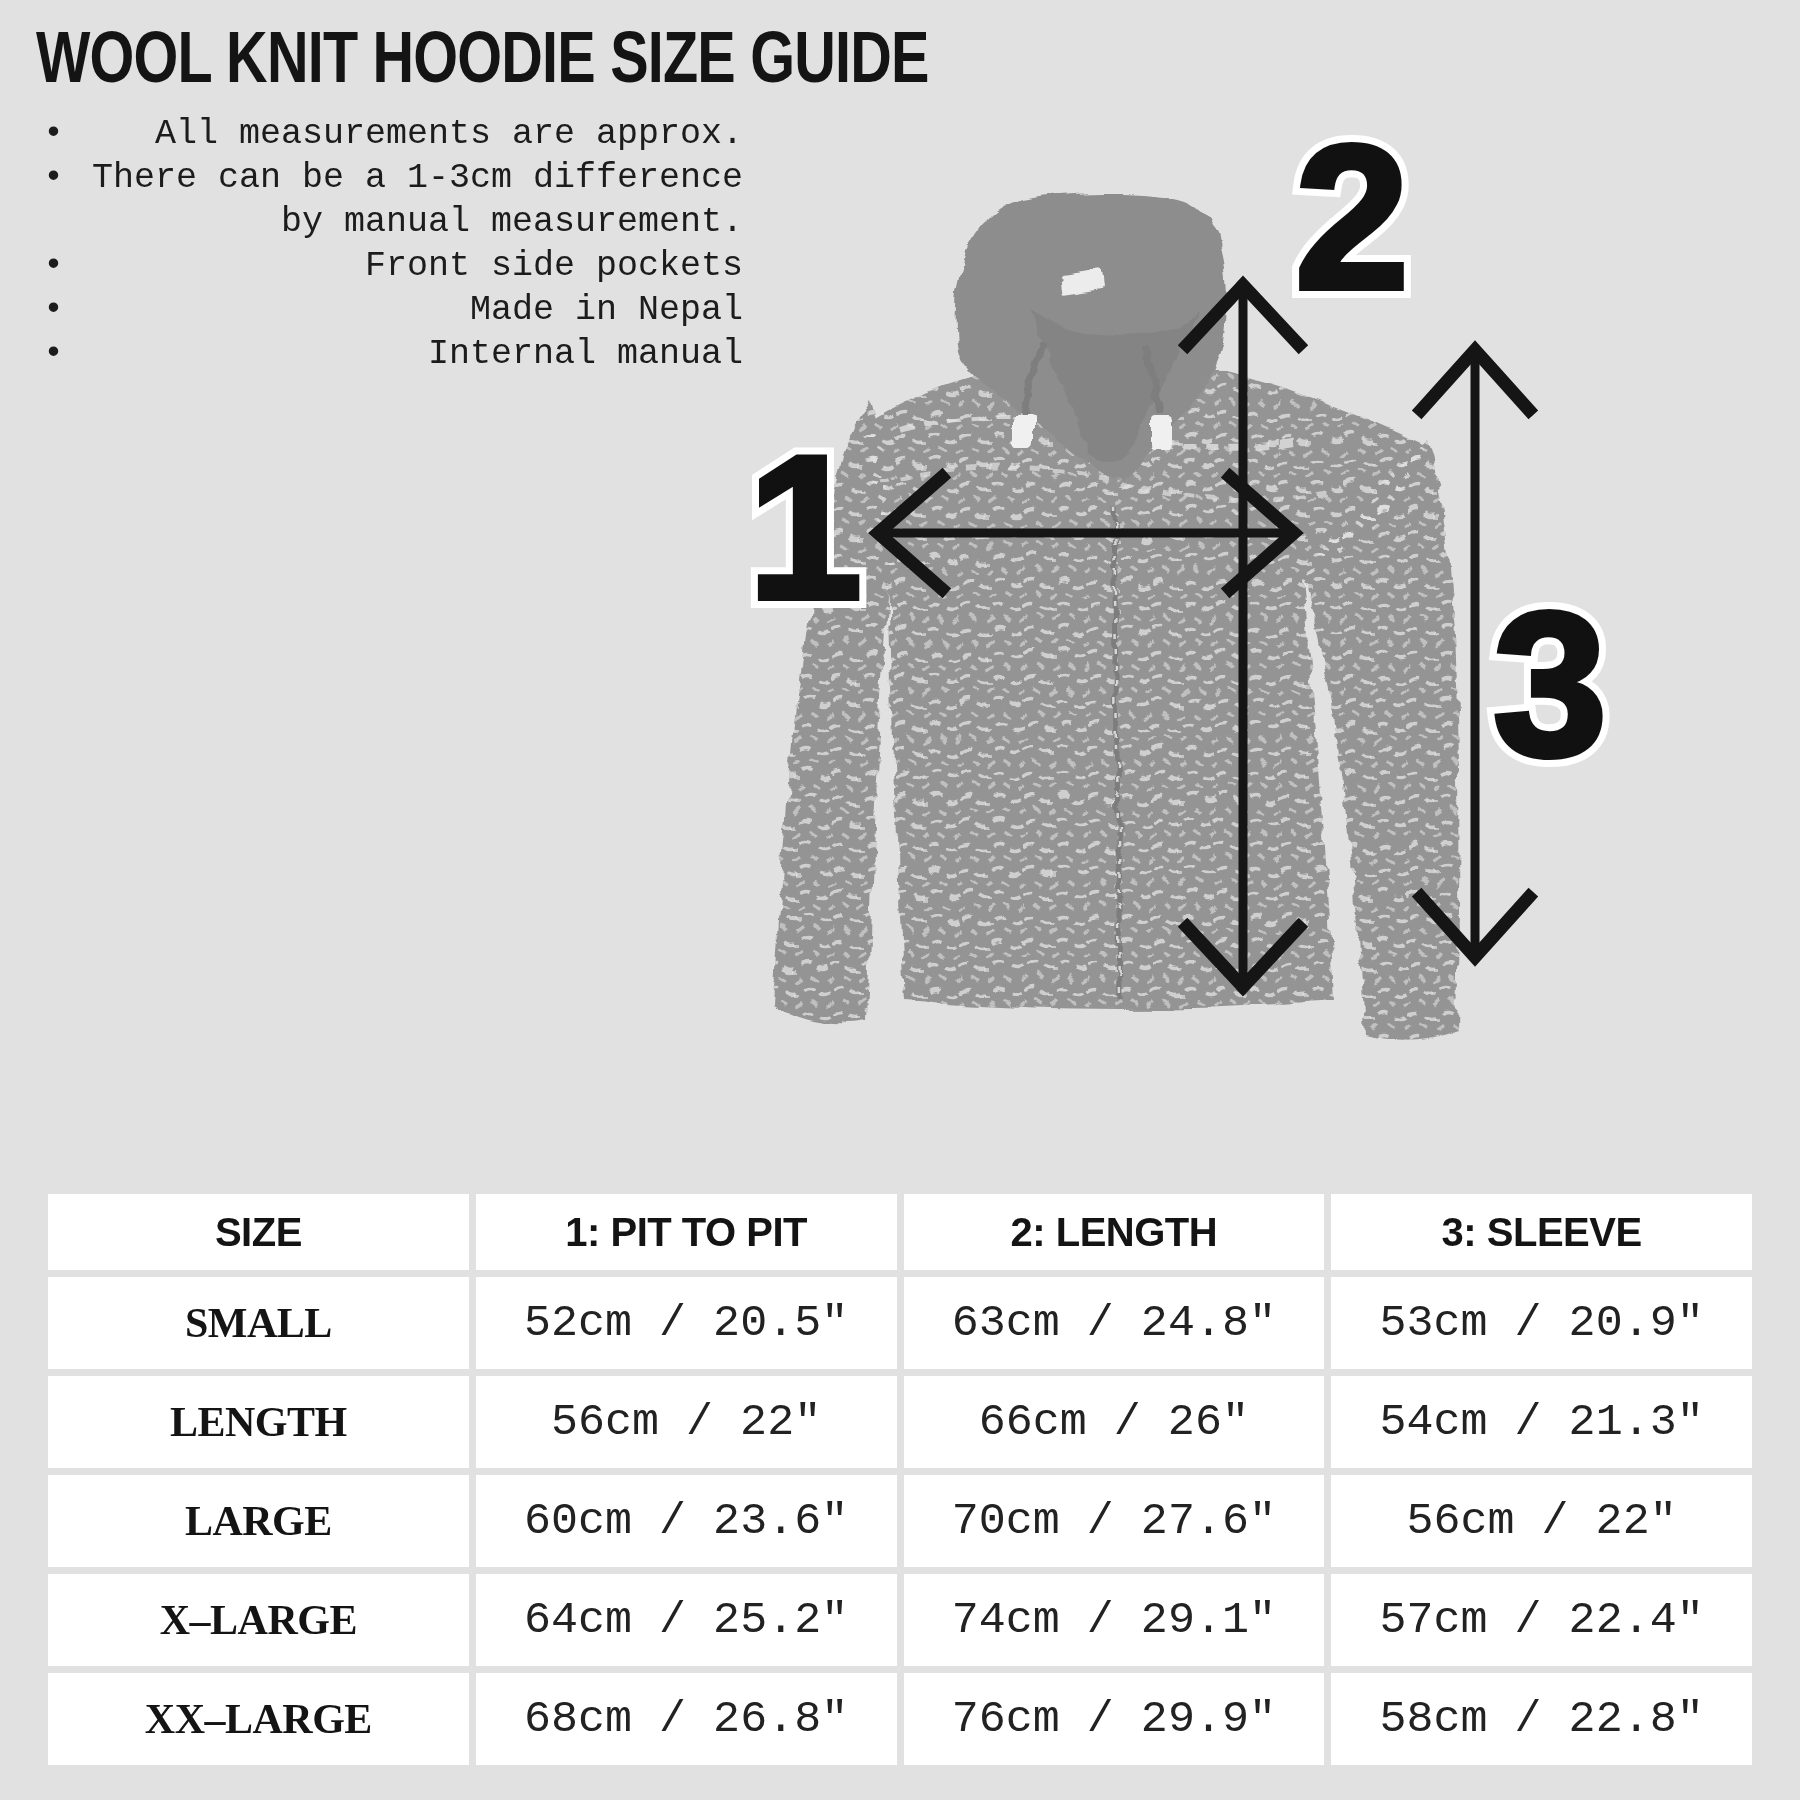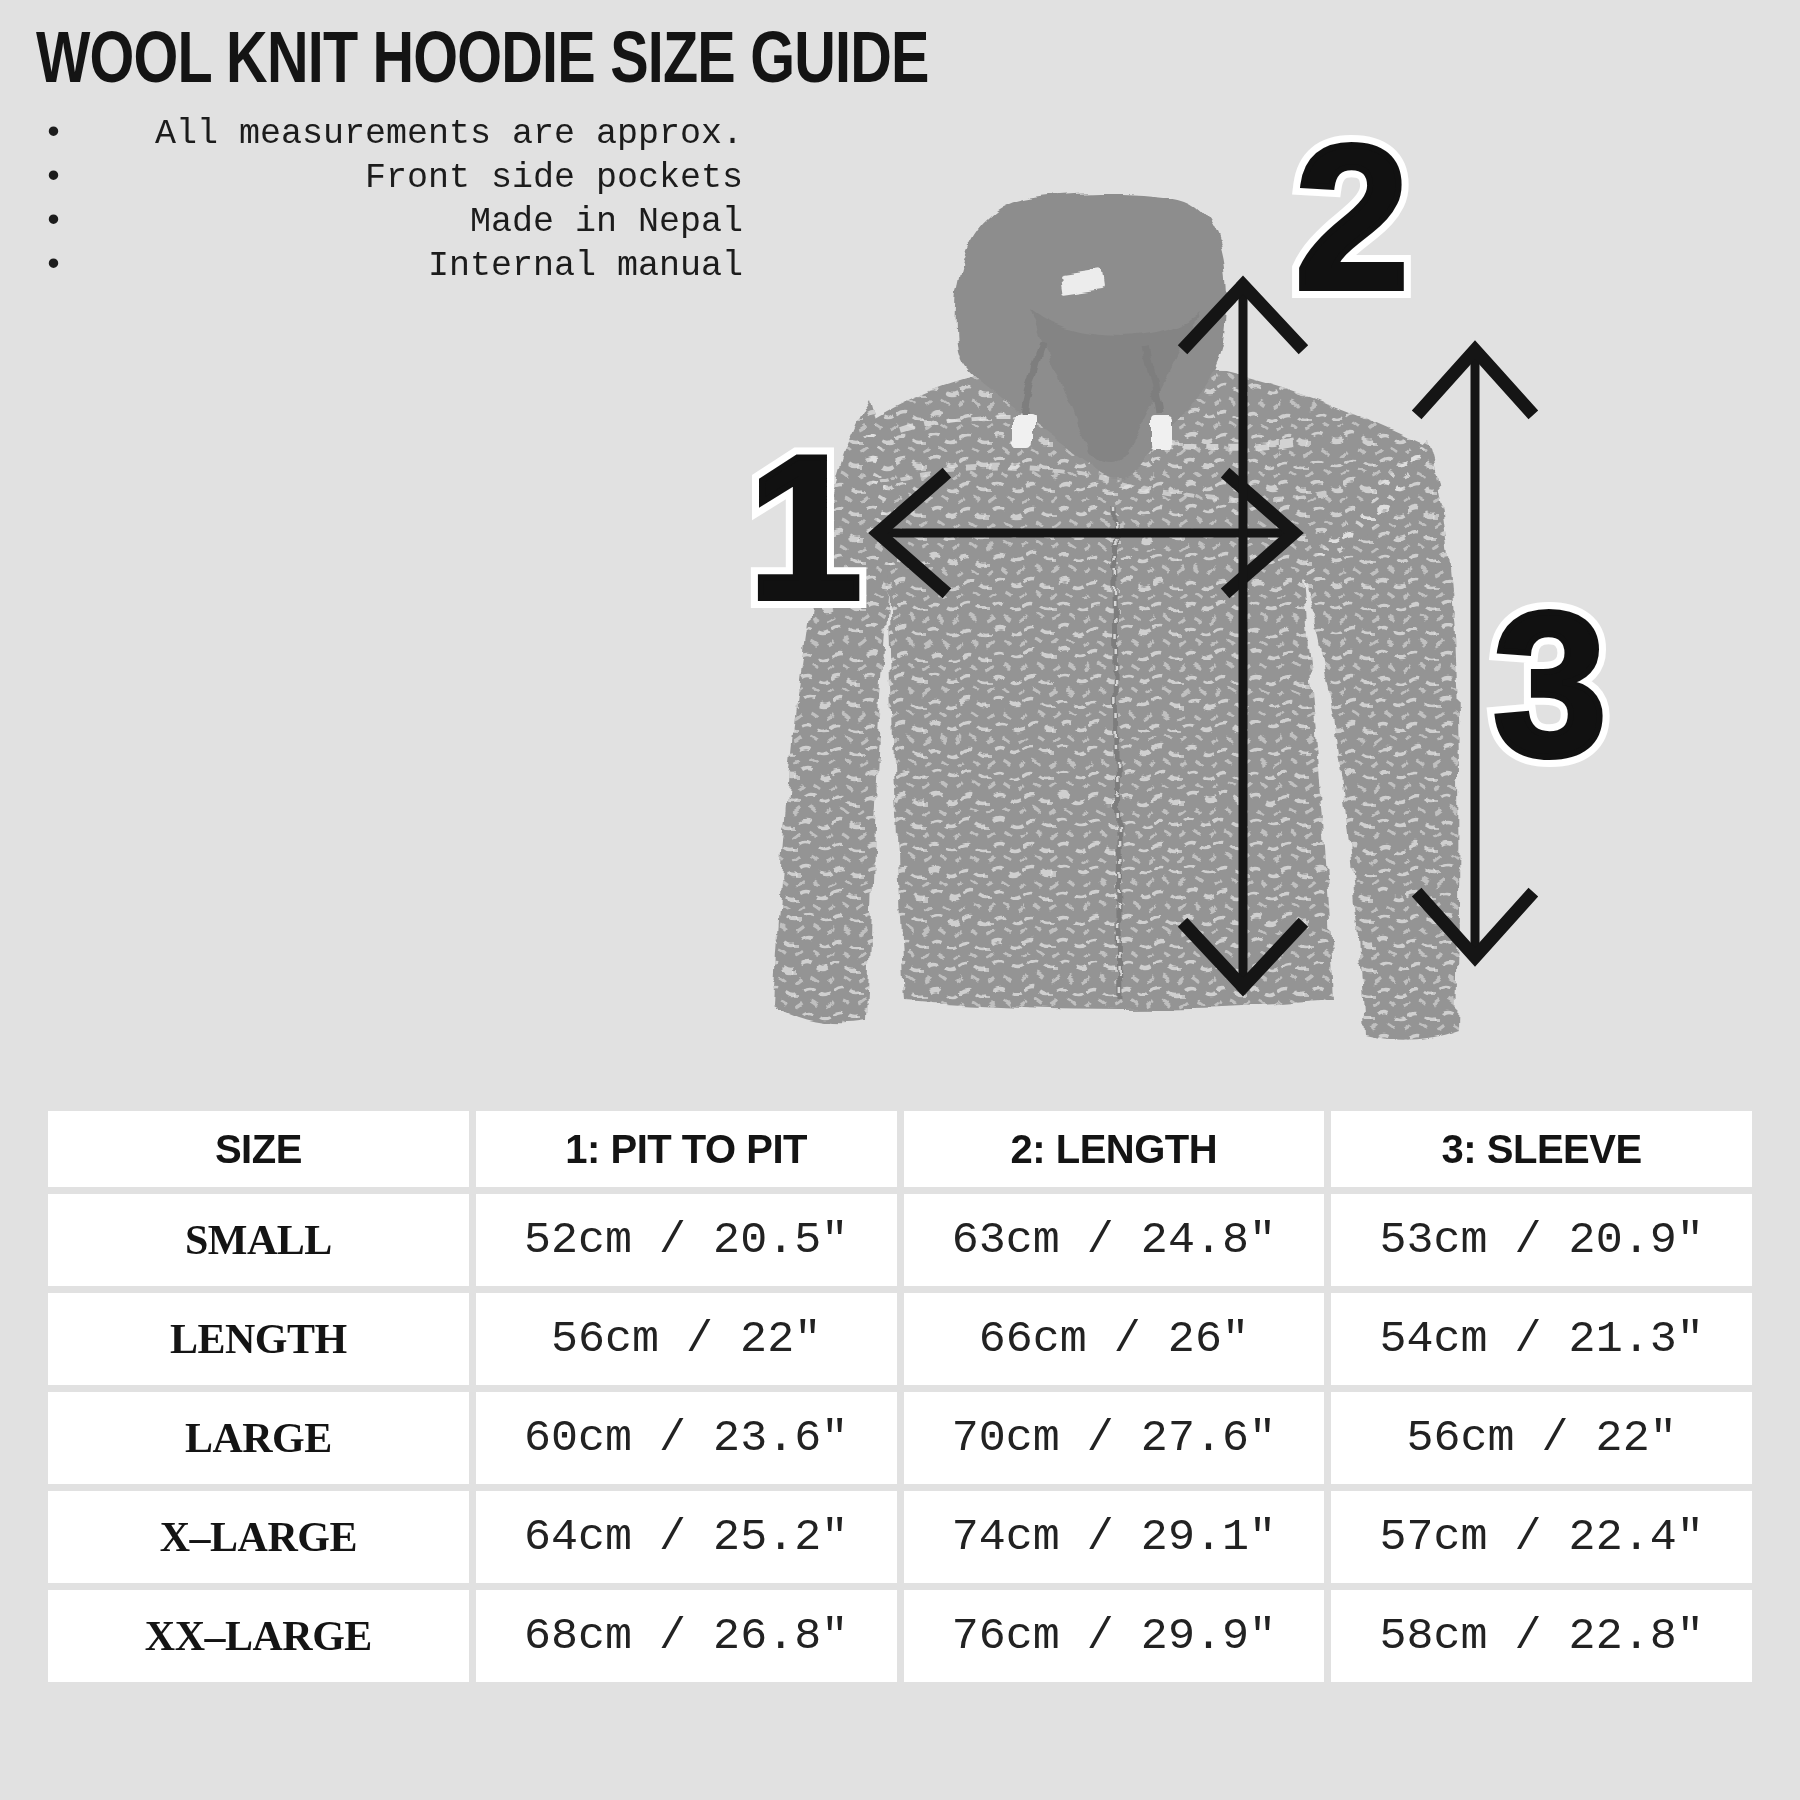--- a/index.html
+++ b/index.html
@@ -15,37 +15,38 @@
   }
   ul.bullets{
     position:absolute;left:43px;top:112px;width:700px;margin:0;padding:0;
     font-family:"Liberation Mono","DejaVu Sans Mono",monospace;
     font-size:35px;line-height:44px;color:#1c1c1c;
   }
   ul.bullets li{list-style:none;position:relative;padding-left:35px;width:665px;text-align:right;}
   ul.bullets li::before{content:"\2022";position:absolute;left:0;top:0;}
   .diagram{position:absolute;left:600px;top:100px;width:1200px;height:1000px;}
   .size-table{
-    position:absolute;left:48px;top:1111px;width:1704px;
+    position:absolute;left:48px;top:1194px;width:1704px;
     display:grid;grid-template-columns:repeat(4,1fr);
     grid-template-rows:76px repeat(5,92px);gap:7px;
   }
   .cell{background:#ffffff;display:flex;align-items:center;justify-content:center;}
   .h-cell{font-weight:bold;font-size:40px;letter-spacing:-.5px;}
   .size-cell{font-weight:bold;font-size:42px;letter-spacing:-.5px;font-family:Liberation Serif, serif;}
   .val-cell{font-family:"Liberation Mono","DejaVu Sans Mono",monospace;font-size:45px;color:#222;}
   svg text.marker{font-family:"Liberation Sans",sans-serif;font-weight:bold;font-size:205px;text-anchor:middle;}
 </style>
 </head>
 <body>
 
 <div class="title">WOOL KNIT HOODIE SIZE GUIDE</div>
 
 <ul class="bullets">
   <li>All measurements are approx.</li>
+  <li>There can be a 1-3cm difference by manual measurement.</li>
   <li>Front side pockets</li>
   <li>Made in Nepal</li>
   <li>Internal manual</li>
 </ul>
 
 <div class="diagram">
 <svg width="1200" height="1000" viewBox="600 100 1200 1000" xmlns="http://www.w3.org/2000/svg">
   <defs>
     <pattern id="knit" width="64" height="24" patternUnits="userSpaceOnUse">
       <path d="M0 7 Q8 0 16 7 T32 7 T48 7 T64 7" fill="none" stroke="#e3e3e3" stroke-width="3.6" stroke-dasharray="11 8" opacity="0.75"></path>

